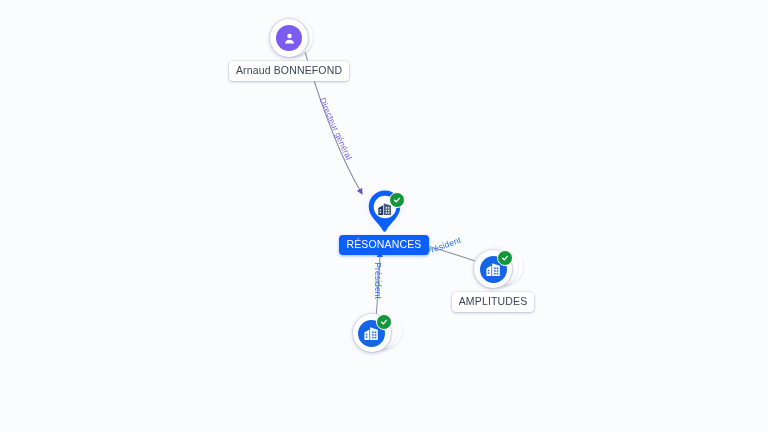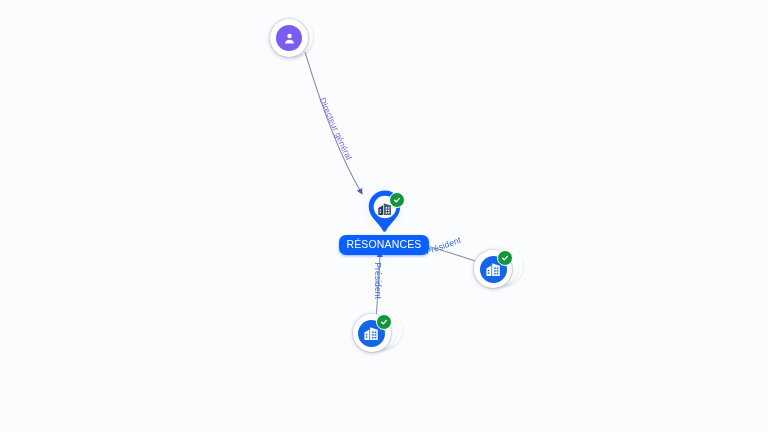--- a/index.html
+++ b/index.html
@@ -83,21 +83,20 @@
     font-size:10.5px;letter-spacing:.15px;line-height:1;
     padding:4px 7px 5px;border-radius:4px;
   }
   .label-plain{
     background:#ffffff;color:#3c4257;
     box-shadow:0 1px 3px rgba(40,50,90,.26), 0 0 0 .6px rgba(222,226,238,.9);
   }
   .label-selected{
     background:#0b5ffd;color:#ffffff;
     box-shadow:0 1px 3px rgba(11,95,253,.45);
-    border-radius:7px;
   }
 
   
   .edge-label{
     position:absolute;white-space:nowrap;
     font-size:8.5px;line-height:1;letter-spacing:.1px;
     transform-origin:0 50%;
   }
 </style>
 </head>
@@ -130,20 +129,21 @@
 
   <div class="node" style="left:230px;top:19px;width:118px;">
     <div class="person-halo">
       <div class="person-disc">
         <svg viewBox="0 0 24 24" fill="#ffffff">
           <circle cx="12" cy="8" r="3.6"></circle>
           <path d="M4.8 20c0-3.7 3.2-6.2 7.2-6.2s7.2 2.5 7.2 6.2z"></path>
         </svg>
       </div>
     </div>
+    <div class="label label-plain">Arnaud BONNEFOND</div>
   </div>
 
   <div class="node" style="left:338px;top:189px;width:92px;">
     <div class="pin-wrap">
       <div class="pin-glow"></div>
       <svg class="pin-shape" viewBox="0 0 38 49">
         <path d="M19 1.5c-9.1 0-16.3 7.1-16.3 15.9 0 4.6 2.2 9 5.1 12.6 3.1 3.9 6.9 7.2 9.3 11.9 .6 1.2 2.2 1.2 2.8 0 2.4-4.7 6.2-8 9.3-11.9 2.9-3.6 5.1-8 5.1-12.6C35.3 8.6 28.1 1.5 19 1.5z" fill="#0b5ffd"></path>
         <circle cx="19" cy="18" r="11.3" fill="#ffffff"></circle>
       </svg>
       <div class="pin-icon">
@@ -184,20 +184,21 @@
           <rect x="13" y="16.8" width="2.1" height="2.1" fill="#1565e8"></rect>
           <rect x="16.6" y="16.8" width="2.1" height="2.1" fill="#1565e8"></rect>
         </svg>
       </div>
       <div class="badge" style="right:-1px;top:0px;">
         <svg viewBox="0 0 24 24" fill="none" stroke="#ffffff" stroke-width="4" stroke-linecap="round" stroke-linejoin="round">
           <path d="M5 12.5 L10 17.5 L19 7"></path>
         </svg>
       </div>
     </div>
+    <div class="label label-plain">AMPLITUDES</div>
   </div>
 
   <div class="node" style="left:300px;top:314px;width:143px;">
     <div class="co-halo">
       <div class="co-disc">
         <svg viewBox="0 0 24 24" fill="#ffffff">
           <path d="M2 21V10.5l7-4.2V21z"></path>
           <path d="M10 21V3.2l11 3.4V21z" opacity=".92"></path>
           <rect x="4" y="12.4" width="2.1" height="2.1" fill="#1565e8"></rect>
           <rect x="4" y="16.1" width="2.1" height="2.1" fill="#1565e8"></rect>

